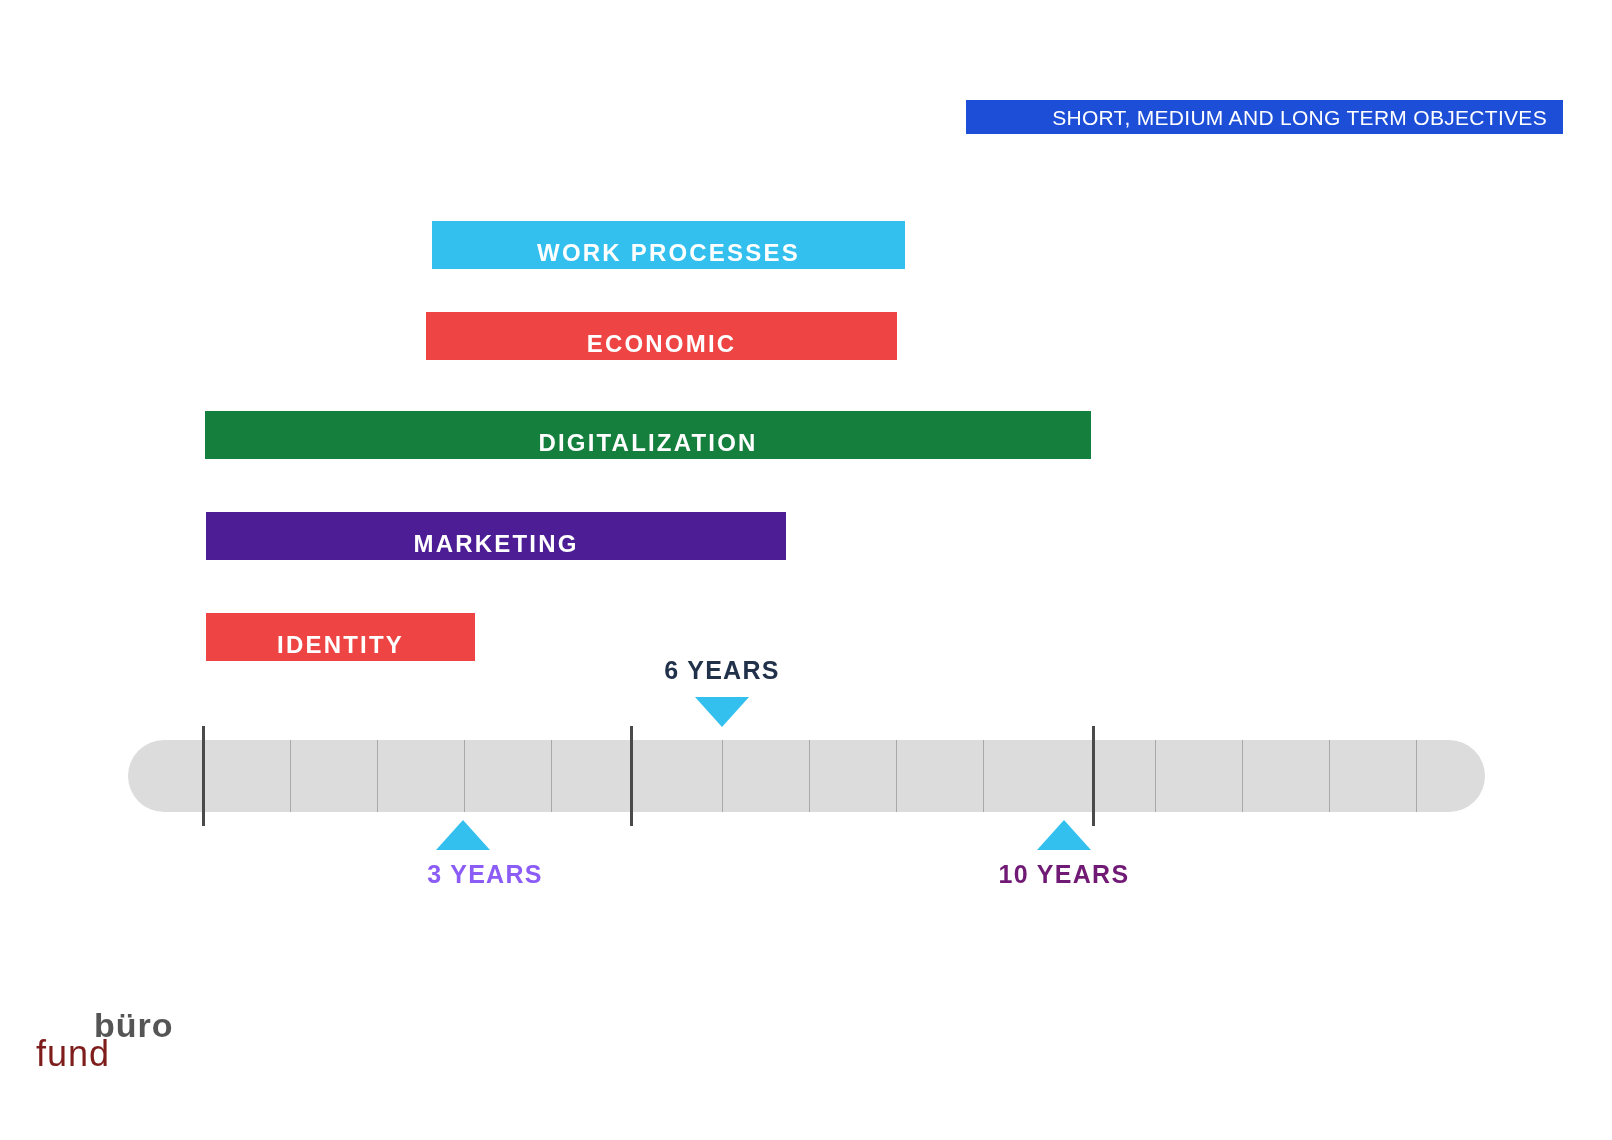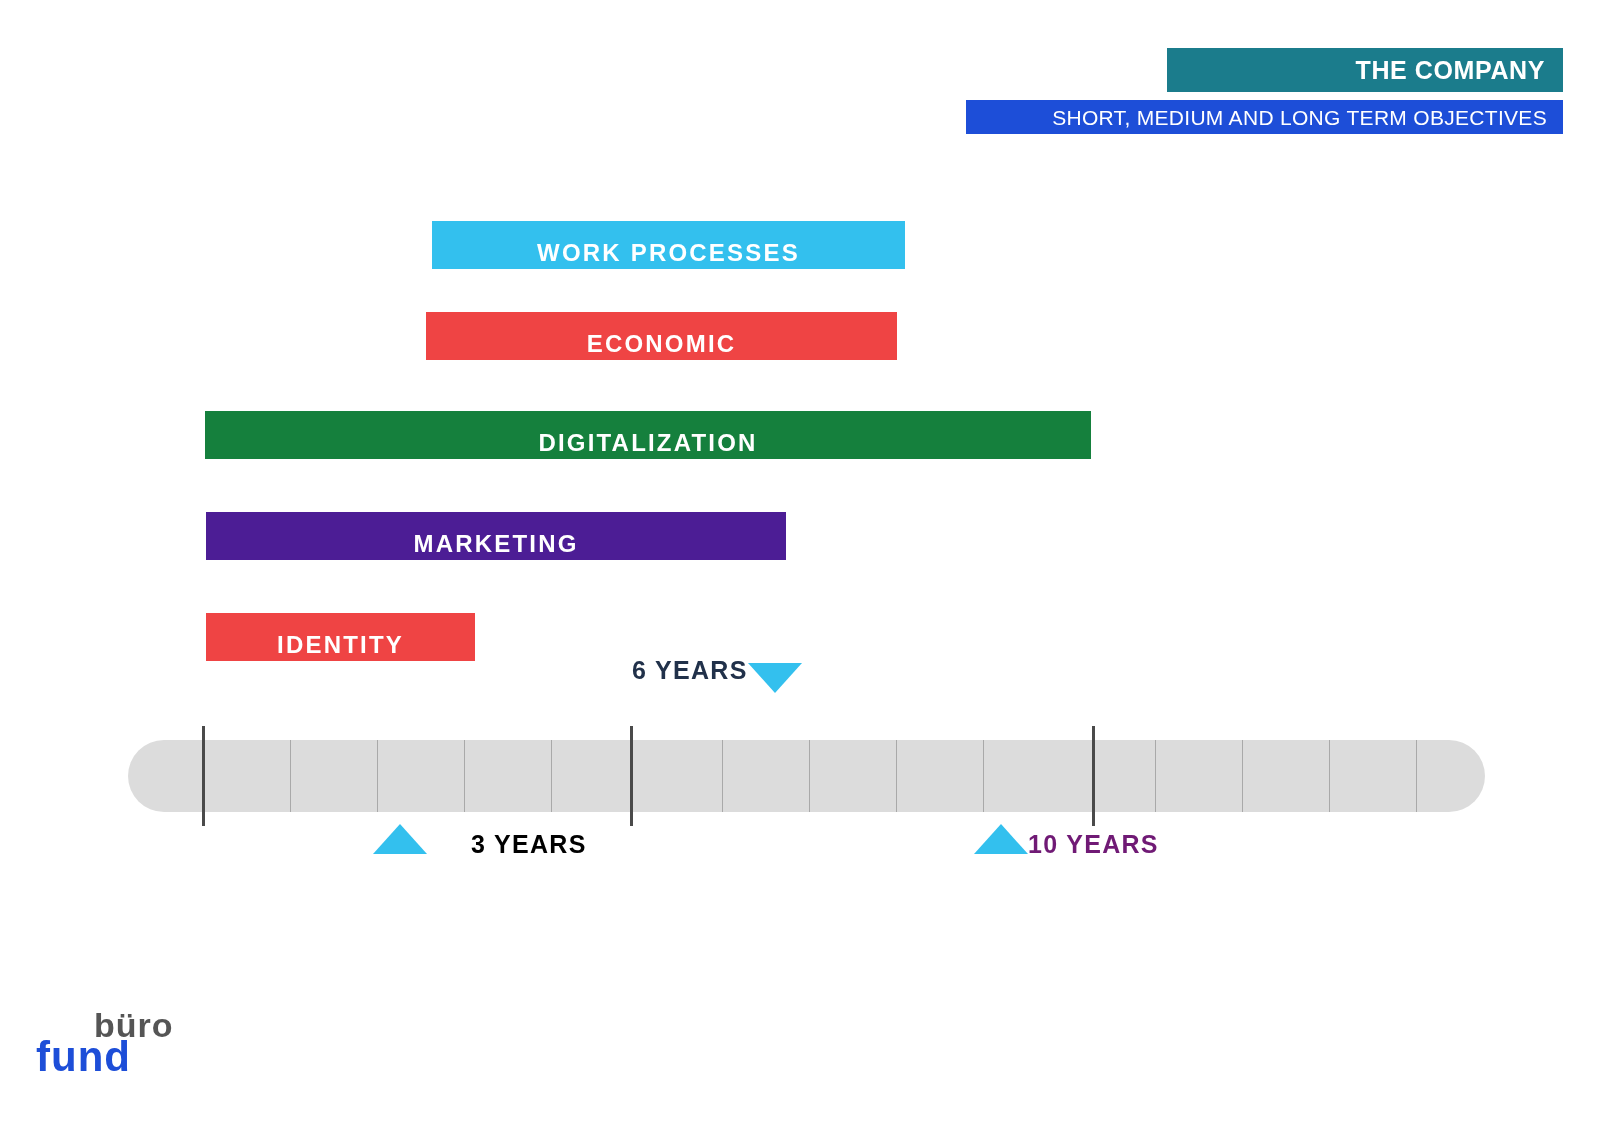--- a/index.html
+++ b/index.html
@@ -106,20 +106,21 @@
     top: 726px;
     width: 3px;
     height: 100px;
     background: #4a4a4a;
   }
 
   
   .marker {
     position: absolute;
     display: flex;
+    flex-direction: column;
     align-items: center;
   }
   .marker-label {
     color: #21314a;
     font-size: 25px;
     font-weight: 700;
     letter-spacing: 1.3px;
     line-height: 1;
     white-space: nowrap;
   }
@@ -146,45 +147,42 @@
     left: 36px;
     top: 1008px;
     width: 160px;
     height: 70px;
     color: #4a4a4a;
   }
   .logo-fund {
     position: absolute;
     left: 0px;
     top: 28px;
-    font-size: 42px;
-    font-weight: 700;
+    font-size: 36px;
+    font-weight: 400;
     letter-spacing: 1px;
     line-height: 1;
-    color: #1d4ed8;
+    color: #7f1d1d;
   }
   .logo-buro {
     position: absolute;
     left: 58px;
     top: 0px;
     font-size: 34px;
     font-weight: 700;
     letter-spacing: 1px;
     line-height: 1;
     color: #555555;
   }
 </style>
 </head>
 <body>
 
 <div id="slide">
 
-  <div class="header-title-block">
-    <span class="header-title-text">THE COMPANY</span>
-  </div>
   <div class="header-sub-block">
     <span class="header-sub-text">SHORT, MEDIUM AND LONG TERM OBJECTIVES</span>
   </div>
 
   <div id="bars-layer">
       <div class="objective-bar" style="left: 432px; top: 221px; width: 473px; background: rgb(51, 192, 238);">
         <span class="objective-label">WORK PROCESSES</span>
       </div>
       <div class="objective-bar" style="left: 426px; top: 312px; width: 471px; background: #ef4444;">
         <span class="objective-label">ECONOMIC</span>
@@ -215,21 +213,21 @@
       <div class="tick-minor" style="left: 1329px; background: rgb(169, 169, 169);"></div>
       <div class="tick-minor" style="left: 1416px; background: rgb(169, 169, 169);"></div>
       <div class="tick-major" style="left: 202px; background: rgb(74, 74, 74);"></div>
       <div class="tick-major" style="left: 630px; background: rgb(74, 74, 74);"></div>
       <div class="tick-major" style="left: 1092px; background: rgb(74, 74, 74);"></div>
     </div>
 
   <div id="markers-layer">
       <div class="marker marker-below" style="left: 373px; width: 180px; top: 820px;">
         <div class="tri-up"></div>
-        <span class="marker-label" style="color: #000000; margin-left: 44px;">3 YEARS</span>
+        <span class="marker-label" style="color: #8b5cf6; margin-left: 44px;">3 YEARS</span>
       </div>
       <div class="marker marker-above" style="left: 632px; width: 180px; top: 658px;">
         <span class="marker-label" style="color: rgb(33, 49, 74);">6 YEARS</span>
         <div class="tri-down"></div>
       </div>
       <div class="marker marker-below" style="left: 974px; width: 180px; top: 820px;">
         <div class="tri-up"></div>
         <span class="marker-label" style="color: #701a75;">10 YEARS</span>
       </div>
     </div>

